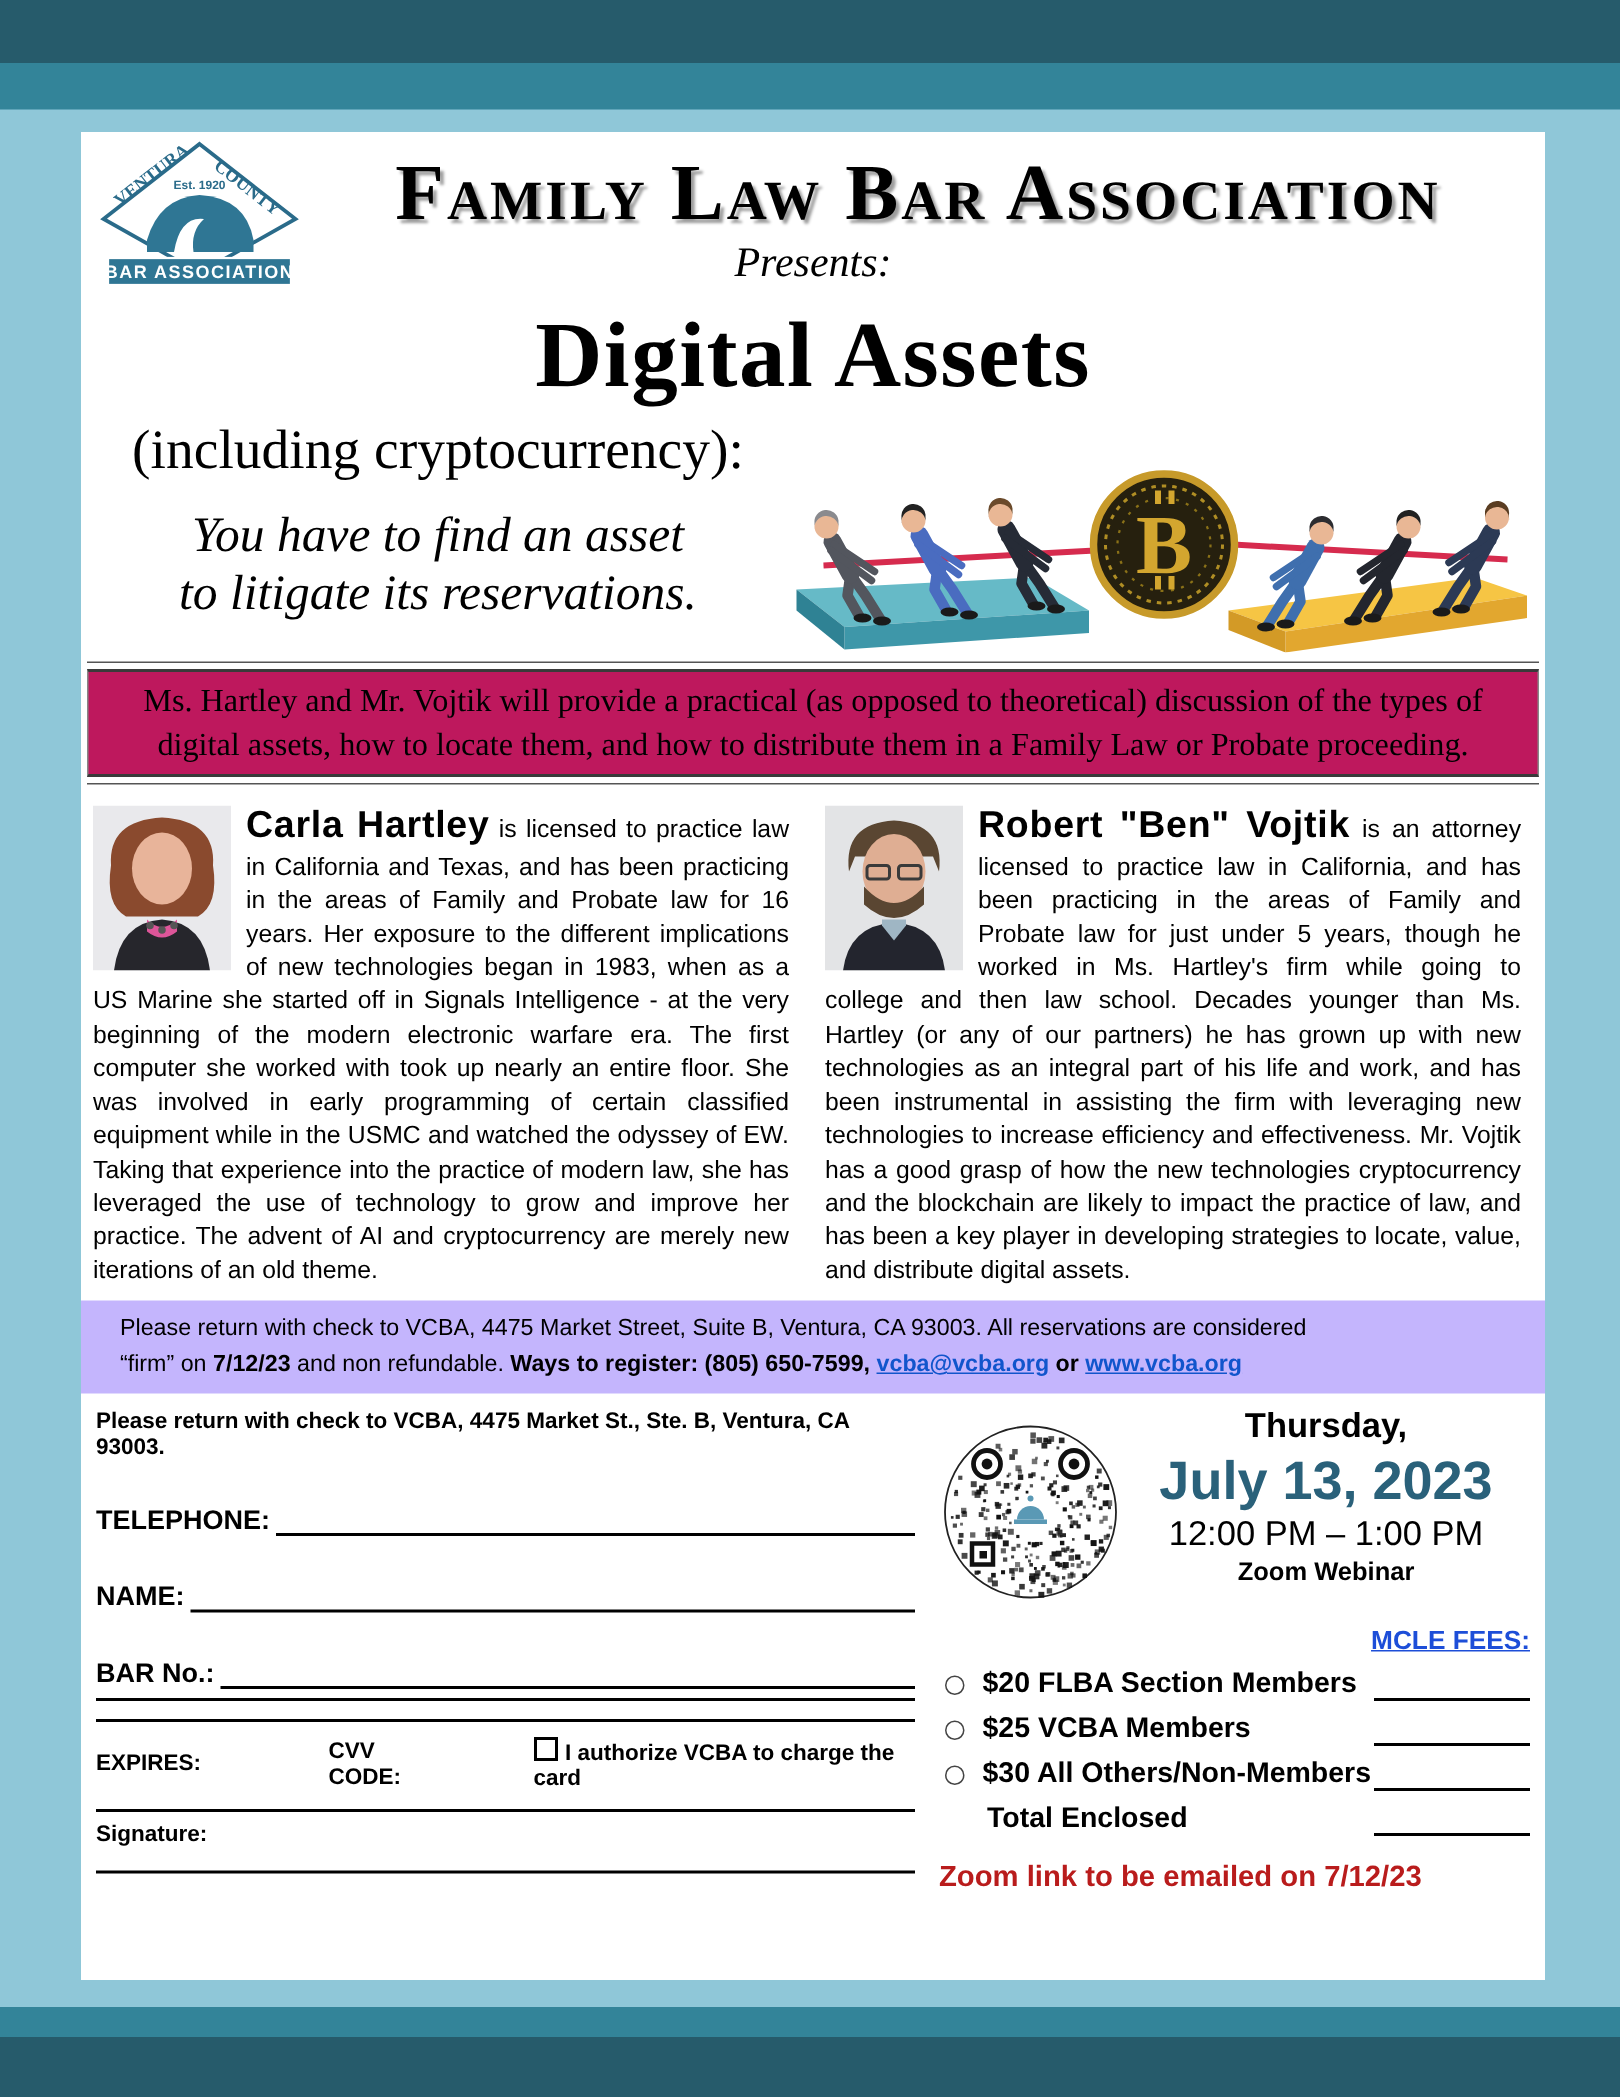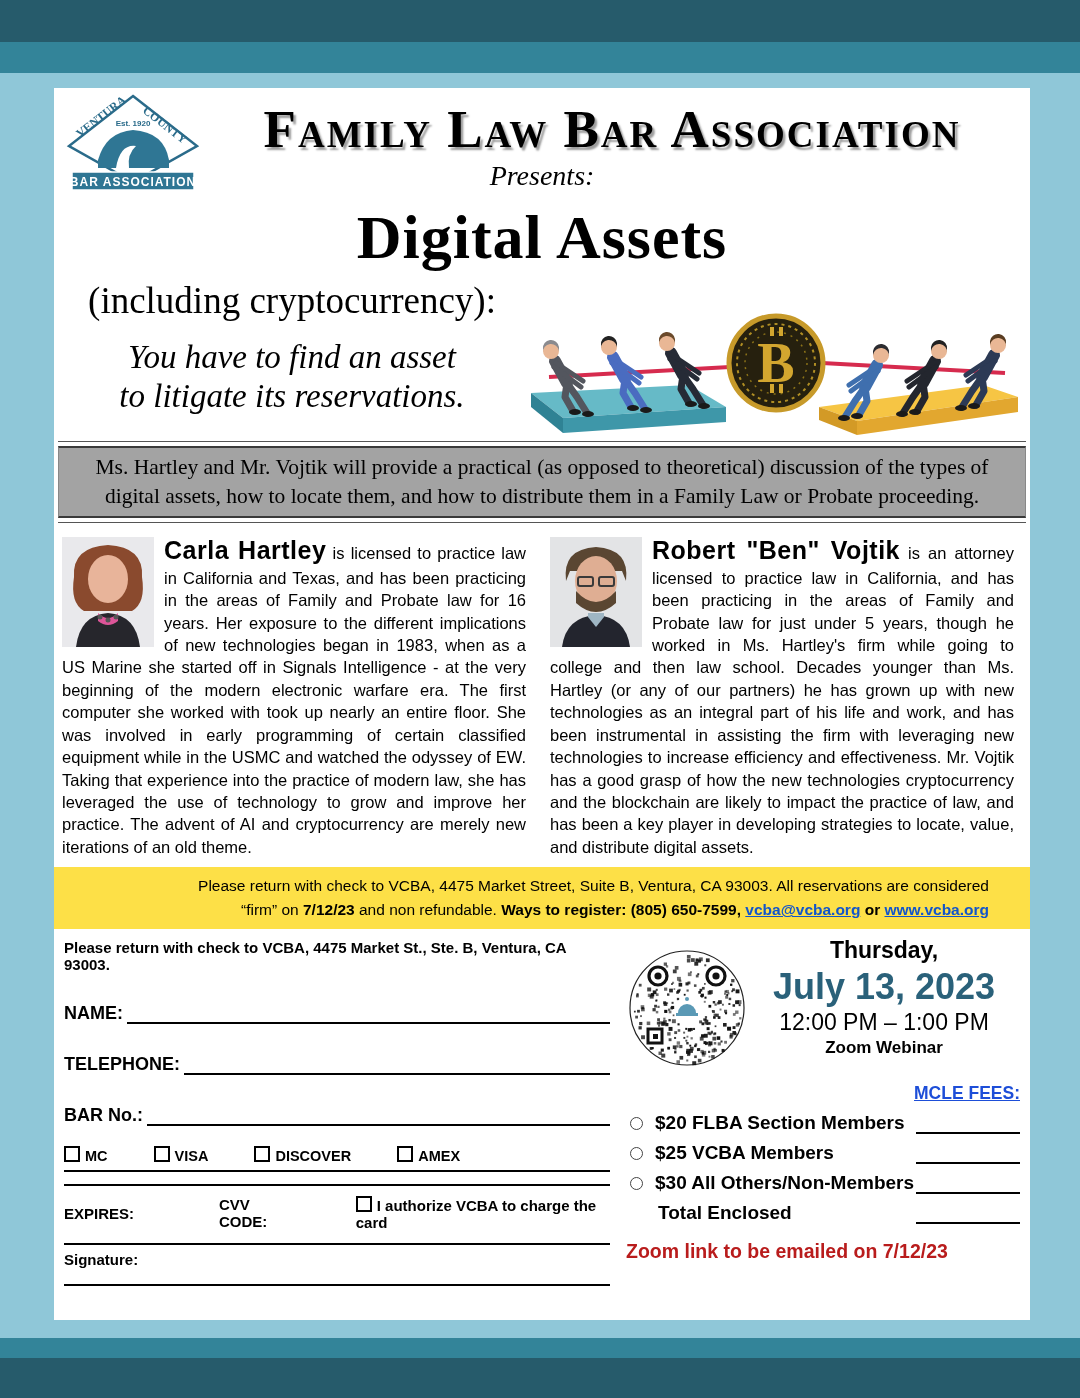--- a/index.html
+++ b/index.html
@@ -25,35 +25,35 @@
      font-weight:600;margin-top:10px;letter-spacing:1px;}
   .hero-row{display:flex;align-items:flex-start;margin-top:2px;}
   .hero-left{width:462px;padding-left:14px;box-sizing:border-box;}
   .hero-sub{font-family:"Liberation Serif",serif;font-size:37px;text-align:center;margin-top:4px;}
   .hero-tag{font-family:"Liberation Serif",serif;font-style:italic;font-size:33px;
      text-align:center;line-height:1.2;margin-top:16px;}
   .hero-art{flex:1;display:flex;justify-content:center;}
 
   
   .ruleline{border:none;border-top:1.5px solid #555;margin:6px 4px 0 4px;}
-  .summary-box{margin:4px 4px 0 4px;background:#a3a3a3;border-top:2.5px solid #3a3a3a;
+  .summary-box{margin:4px 4px 0 4px;background:#be185d;border-top:2.5px solid #3a3a3a;
      border-bottom:2.5px solid #3a3a3a;border-left:1px solid #888;border-right:1px solid #888;
      text-align:center;font-family:"Liberation Serif",serif;font-size:21.5px;line-height:1.35;
      padding:5px 10px;}
   .ruleline.below{margin-top:4px;}
 
   
   .bios{display:flex;gap:24px;padding:10px 8px 0 8px;}
   .bio-col{width:464px;font-size:16.5px;line-height:1.36;text-align:justify;}
   .bio-photo{float:left;margin:4px 10px 2px 0;}
   .bio-name{font-weight:bold;font-size:25px;letter-spacing:.5px;}
 
   
-  .band{background:#fde047;text-align:right;font-size:15.5px;line-height:1.55;
-     padding:7px 41px;margin-top:9px;}
+  .band{background:#c4b5fd;text-align:left;font-size:15.5px;line-height:1.55;
+     padding:7px 26px;margin-top:9px;}
   .band a{color:#1155cc;text-decoration:underline;font-weight:bold;}
   .b{font-weight:bold;}
 
   
   .reg{display:flex;padding:6px 10px 0 10px;}
   .reg-left{width:546px;box-sizing:border-box;}
   .reg-heading{font-weight:bold;font-size:15px;padding-top:4px;}
   .field-row{display:flex;align-items:flex-end;margin-top:29px;font-weight:bold;font-size:18px;}
   .field-row .lbl{white-space:nowrap;}
   .fill{flex:1;border-bottom:2px solid #000;height:1.1em;margin-left:4px;}
@@ -248,36 +248,30 @@
 
     <div class="band">
       <div>Please return with check to VCBA, 4475 Market Street, Suite B, Ventura, CA 93003.  All reservations are considered</div>
       <div><span>“firm” on </span><span class="b">7/12/23</span><span> and non refundable. </span><span class="b">Ways to register: (805) 650-7599, </span><a href="#">vcba@vcba.org</a><span class="b"> or </span><a href="#">www.vcba.org</a></div>
     </div>
 
     <div class="reg">
       <div class="reg-left">
         <div class="reg-heading">Please return with check to VCBA, 4475 Market St., Ste. B, Ventura, CA 93003.</div>
         <div class="field-row">
+          <span class="lbl">TELEPHONE:</span>
+            <span class="fill"></span>
+        </div>
+        <div class="field-row">
           <span class="lbl">NAME:</span>
-            <span class="fill"></span>
-        </div>
-        <div class="field-row">
-          <span class="lbl">TELEPHONE:</span>
             <span class="fill"></span>
         </div>
         <div class="field-row">
           <span class="lbl">BAR No.:</span>
             <span class="fill"></span>
-        </div>
-        <div class="cards-row">
-          <span><span class="cbx"></span><span>MC</span></span>
-          <span><span class="cbx"></span><span>VISA</span></span>
-          <span><span class="cbx"></span><span>DISCOVER</span></span>
-          <span><span class="cbx"></span><span>AMEX</span></span>
         </div>
         <hr class="hline">
         <hr class="hline" style="margin-top:12px">
         <div class="cc-row">
           <span>EXPIRES:</span>
           <span class="cvv">CVV CODE:</span>
           <span class="auth"><span class="cbx"></span><span>I authorize VCBA to charge the card</span></span>
         </div>
         <hr class="hline" style="margin-top:12px">
         <div class="cc-label">Signature:</div>

